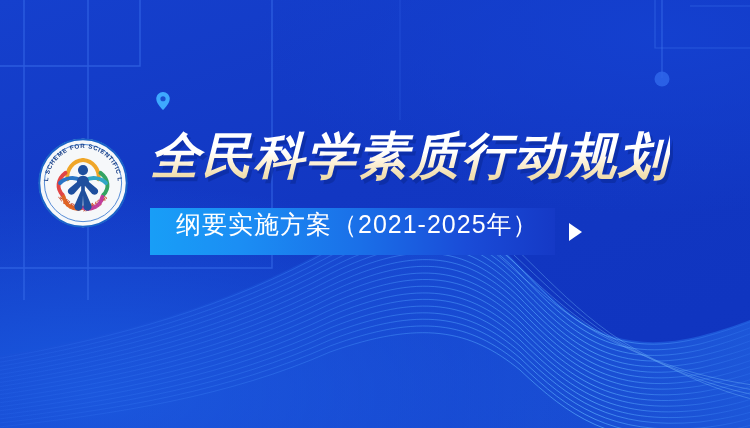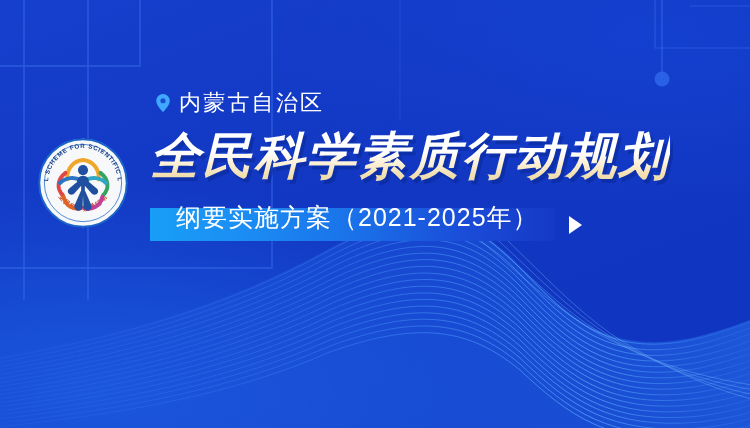--- a/index.html
+++ b/index.html
@@ -91,21 +91,21 @@
 
   
   .sub-wrap {
     position: absolute;
     left: 150px;
     top: 208px;
     display: flex;
     align-items: center;
   }
   .sub-bar {
-    height: 33px;
+    height: 47px;
     padding: 0 16px 14px 26px;
     display: flex;
     align-items: center;
     background: linear-gradient(90deg,
         #189ef7 0%,
         #1b8ef4 22%,
         #1a6fe8 52%,
         #1a4cd8 78%,
         #1539c6 100%);
     box-sizing: border-box;
@@ -249,21 +249,20 @@
                L 104 116 L 104 106 L 118 122 C 121 126, 126 127, 130 124
                C 134 121, 134 115, 130 112 L 113 98 C 113 90, 108 84, 100 84 Z"></path>
     </g>
   </svg>
 
   <div class="loc-row">
     <svg class="pin-icon" viewBox="0 0 24 32">
       <path d="M12 0 C5.4 0 0 5.4 0 12 C0 21 12 32 12 32 C12 32 24 21 24 12 C24 5.4 18.6 0 12 0 Z" fill="#3ea9ff"></path>
       <circle cx="12" cy="12" r="4.6" fill="#1a4fd0"></circle>
     </svg>
-    <span class="loc-text">内蒙古自治区</span>
   </div>
 
   <div class="main-title">全民科学素质行动规划</div>
 
   <div class="sub-wrap">
     <div class="sub-bar">
       <span class="sub-text">纲要实施方案（2021-2025年）</span>
     </div>
     <span class="sub-arrow"></span>
   </div>

